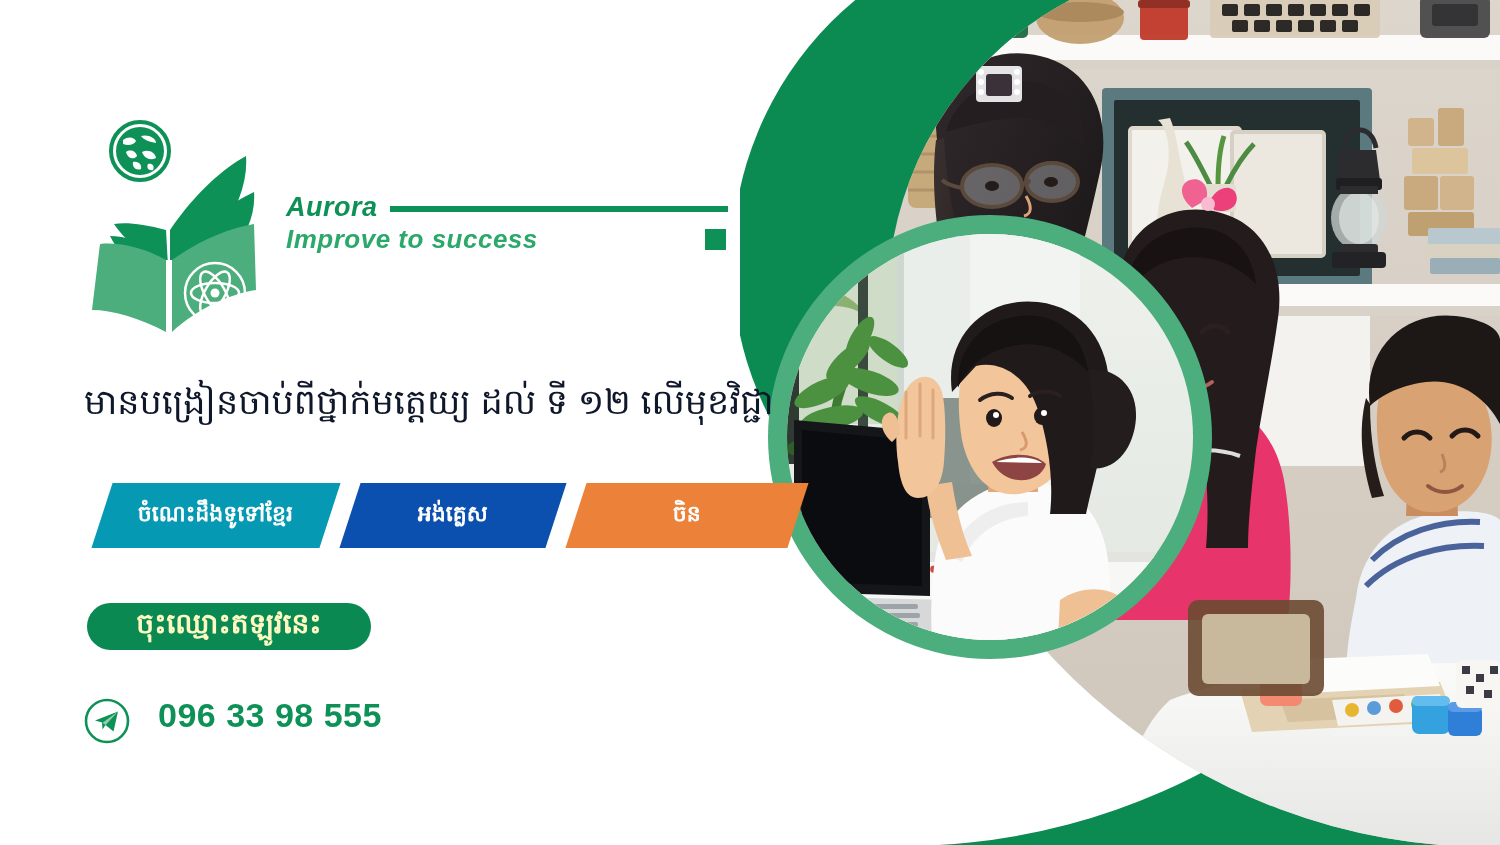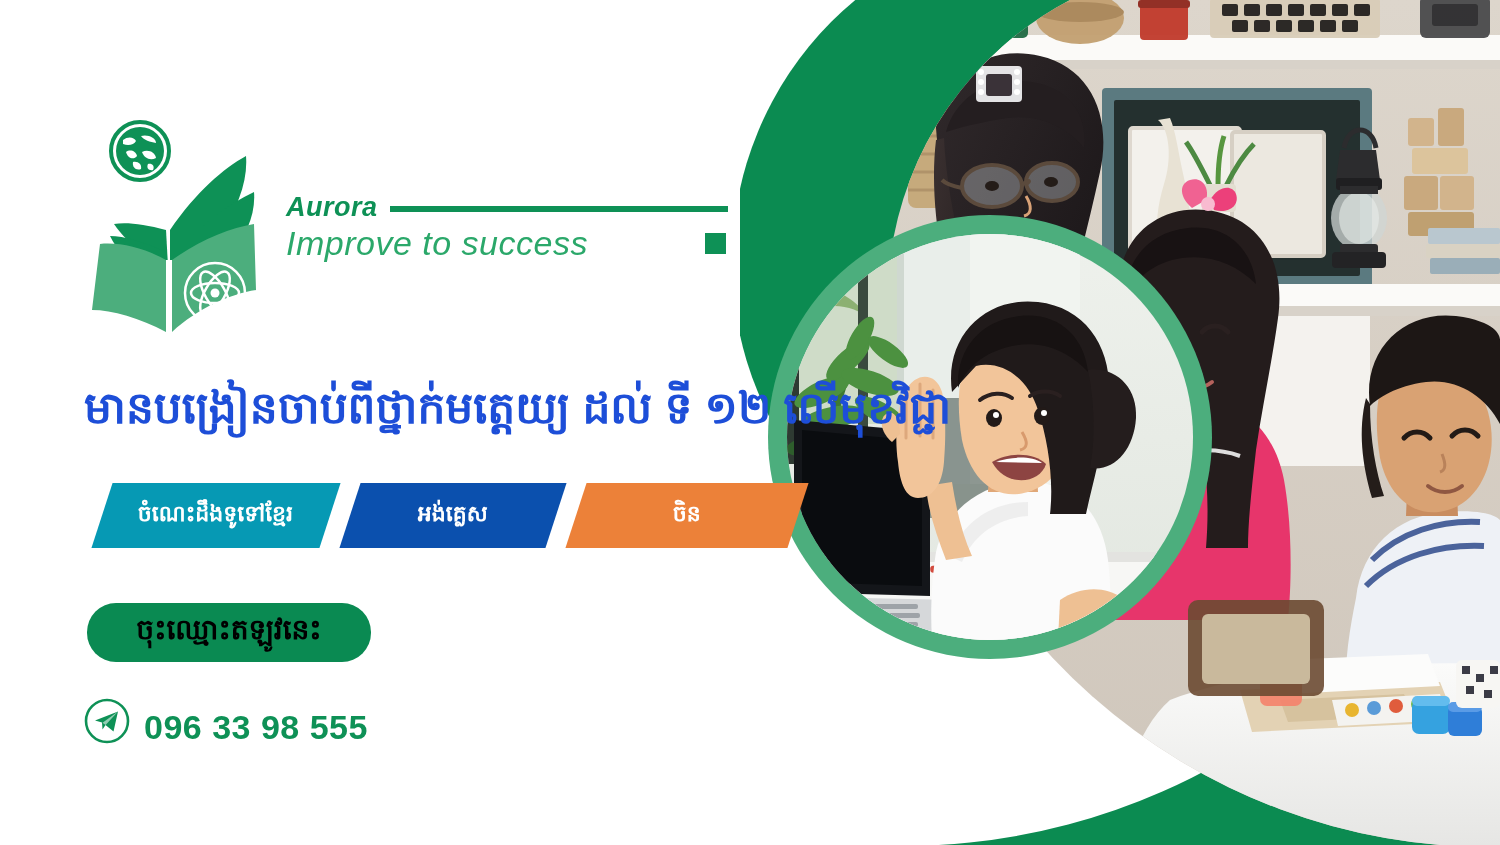--- a/index.html
+++ b/index.html
@@ -79,43 +79,43 @@
     white-space:nowrap;
     margin-top:4px;
   }
   .lt-bottom {
     display:flex;
     align-items:center;
     justify-content:space-between;
     margin-top:4px;
   }
   .lt-slogan {
-    font-size:34px;
-    font-weight:normal;
+    font-size:26px;
+    font-weight:bold;
     font-style:italic;
     color:#2BA86A;
     letter-spacing:0.5px;
     line-height:1;
     white-space:nowrap;
   }
   .lt-square {
     width:21px; height:21px;
     background:#0E9156;
     margin-right:2px;
   }
 
   
   .headline {
     position:absolute;
     left:84px; top:378px;
     width:660px;
-    font-size:44px;
+    font-size:35px;
     line-height:1.35;
-    color:#1d4ed8;
-    font-weight:bold;
+    color:#0f172a;
+    font-weight:normal;
     white-space:nowrap;
   }
 
   
   .tabs {
     position:absolute;
     left:88px; top:483px;
     display:flex;
     align-items:flex-start;
   }
@@ -132,40 +132,40 @@
   }
   .tab > span { transform:skewX(18deg); display:block; }
   .tab-0 { background:#0699B4; width:228px; margin-left:14px; }
   .tab-1 { background:#0B50AE; width:206px; margin-left:20px; }
   .tab-2 { background:#EC8139; width:222px; margin-left:20px; }
 
   
   .cta {
     position:absolute;
     left:87px; top:603px;
-    width:284px; height:59px;
+    width:284px; height:47px;
     background:#0A8A52;
     border-radius:29px;
     display:flex;
     align-items:center;
     justify-content:center;
-    color:#000000;
+    color:#fef9c3;
     font-size:28px;
     font-weight:bold;
     cursor:pointer;
     white-space:nowrap;
   }
 
   
   .contact {
     position:absolute;
     left:84px; top:698px;
     display:flex;
-    align-items:flex-end;
-    gap:14px;
+    align-items:flex-start;
+    gap:28px;
   }
   .tg-icon { width:46px; height:46px; flex:0 0 auto; }
   .tg-icon svg { display:block; width:46px; height:46px; }
   .phone {
     font-size:34px;
     font-weight:bold;
     color:#0E9156;
     letter-spacing:0.5px;
     line-height:1;
     white-space:nowrap;

